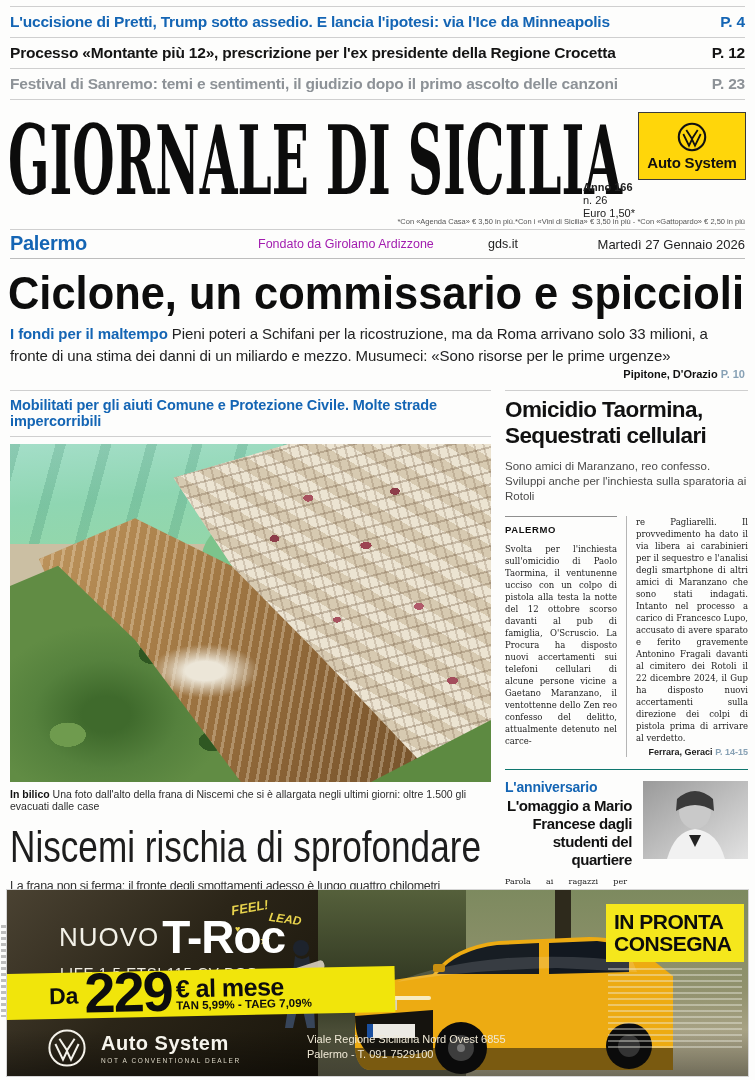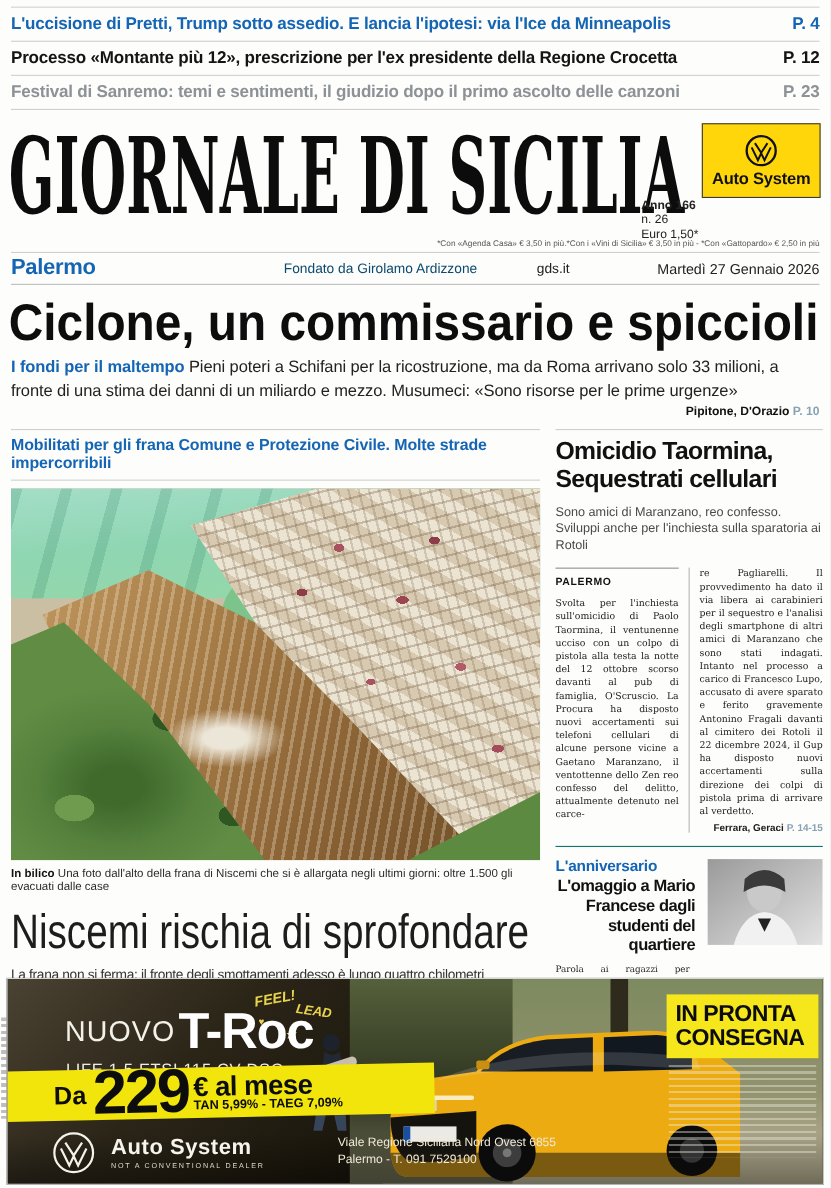--- a/index.html
+++ b/index.html
@@ -23,21 +23,21 @@
   .vw-badge-label{font-size:15px;font-weight:bold;color:#111;letter-spacing:-0.2px;}
   .edition{position:absolute;left:583px;top:181px;font-size:11px;line-height:13px;color:#222;}
   .edition .anno{font-weight:bold;}
   .supplements{position:absolute;right:10px;top:217px;font-size:7.5px;color:#555;}
   .rule{position:absolute;left:10px;right:10px;height:1px;background:#cfcfcf;}
   .rule.r1{top:229px;} .rule.r2{top:258px;background:#bdbdbd;}
 
   
   .dateline{position:absolute;left:10px;right:10px;top:232px;height:24px;}
   .dl-city{position:absolute;left:0;top:0;font-size:20px;font-weight:bold;color:#1465b4;letter-spacing:-0.3px;}
-  .dl-founder{position:absolute;left:248px;top:5px;font-size:12.5px;color:#0c4a6e;}
+  .dl-founder{position:absolute;left:248px;top:5px;font-size:12.5px;color:#a21caf;}
   .dl-site{position:absolute;left:478px;top:5px;font-size:12.5px;color:#222;}
   .dl-date{position:absolute;right:0;top:5px;font-size:13px;color:#222;text-align:center;}
 
   
   .lead-headline-svg{position:absolute;left:8px;top:263px;}
   .lead-standfirst{position:absolute;left:10px;right:10px;top:323px;font-size:15px;
                    line-height:21.5px;color:#222;letter-spacing:-0.1px;}
   .lead-kicker{color:#1465b4;font-weight:bold;text-align:right;}
   .byline-row{font-size:11px;color:#111;}
   .byline-name{font-weight:bold;}
@@ -216,21 +216,21 @@
     <span class="lead-kicker">I fondi per il maltempo</span>
     <span>Pieni poteri a Schifani per la ricostruzione, ma da Roma arrivano solo 33 milioni, a fronte di una stima dei danni di un miliardo e mezzo. Musumeci: «Sono risorse per le prime urgenze»</span>
   </div>
   <div class="byline-row lead-byline">
     <span class="byline-name">Pipitone, D'Orazio</span>
     <span class="page-ref">P. 10</span>
   </div>
 
   <div class="left-col">
     <div class="hrule"></div>
-    <div class="photo-kicker">Mobilitati per gli frana Comune e Protezione Civile. Molte strade impercorribili</div>
+    <div class="photo-kicker">Mobilitati per gli aiuti Comune e Protezione Civile. Molte strade impercorribili</div>
     <div class="hrule"></div>
 
     <div class="photo">
       <div class="ph-fields"></div>
       <div class="ph-hill"></div>
       <div class="ph-town"></div>
       <div class="ph-roofs"></div>
       <div class="ph-scarp"></div>
       <div class="ph-rocks"></div>
       <div class="ph-green"></div>

